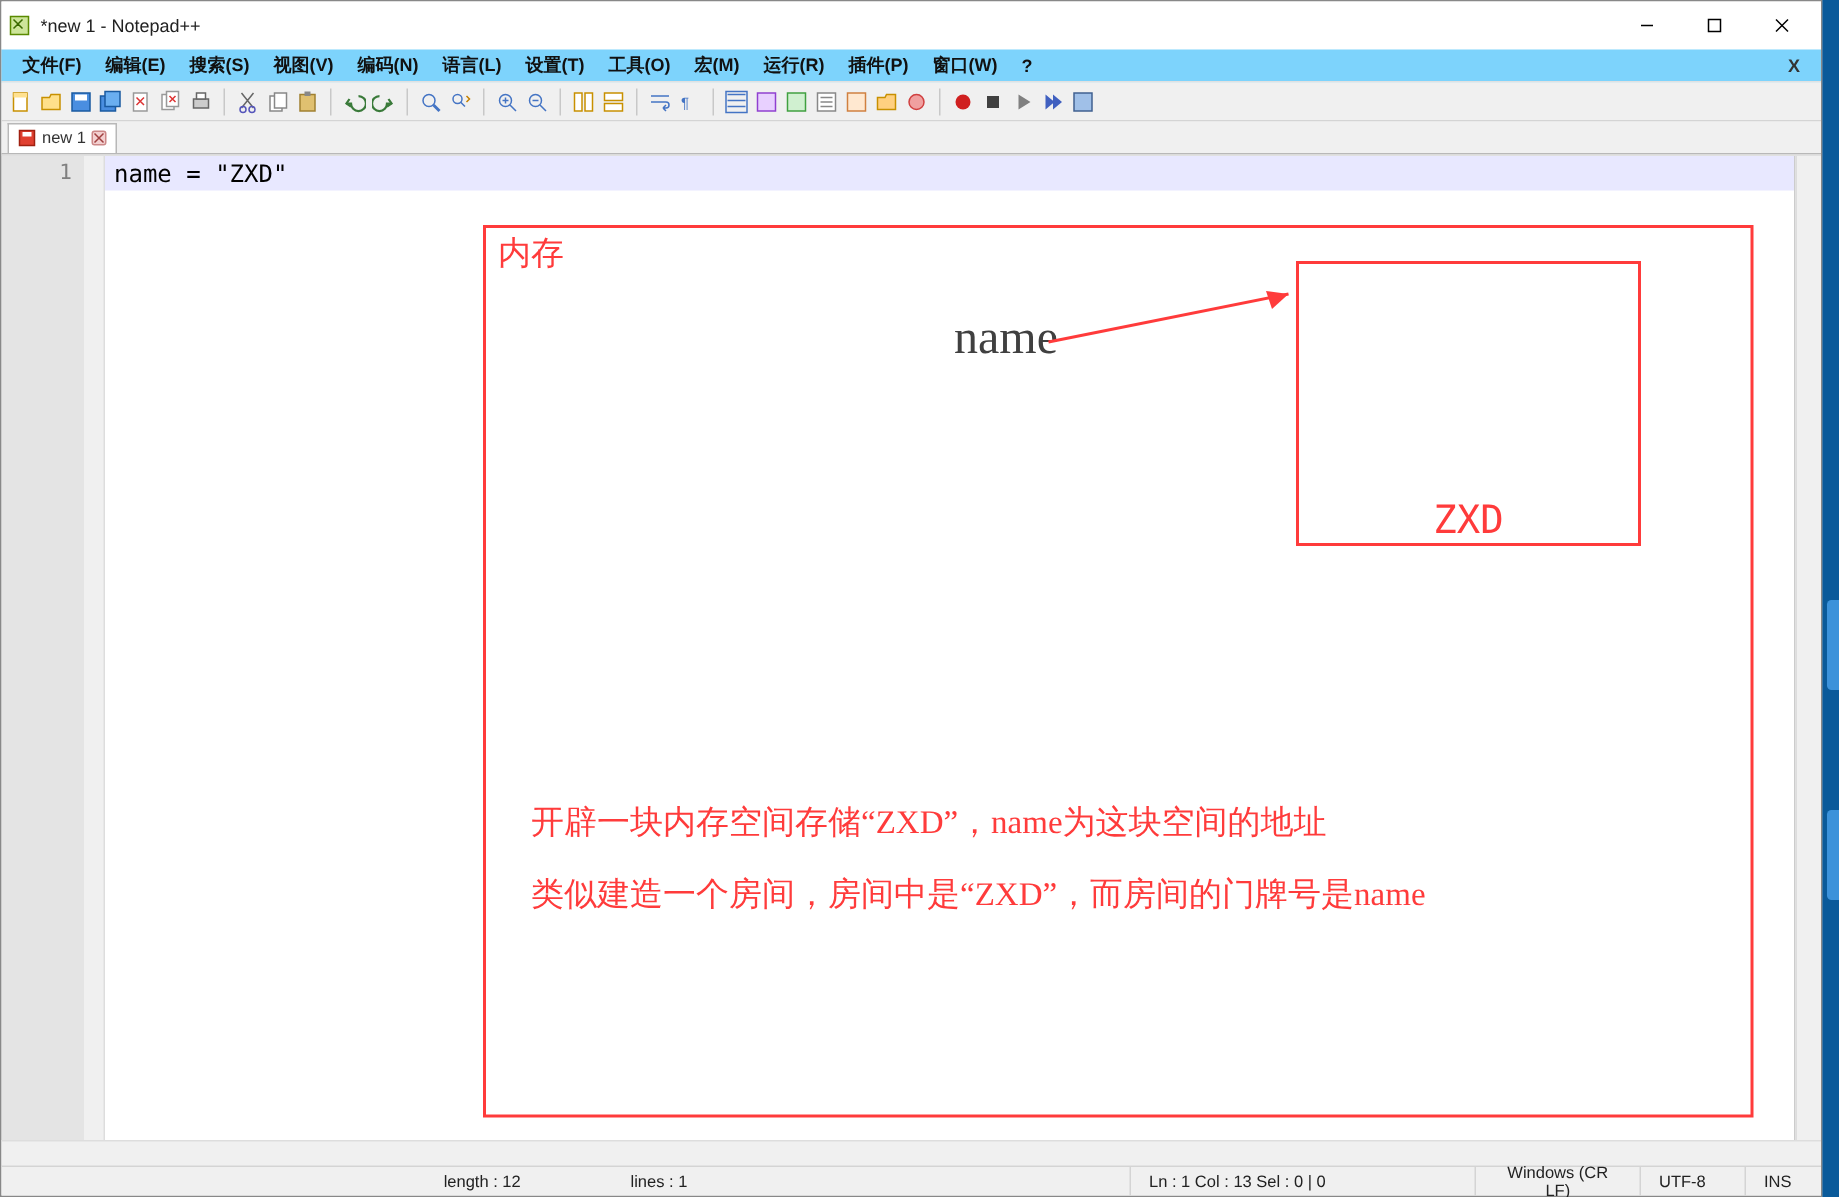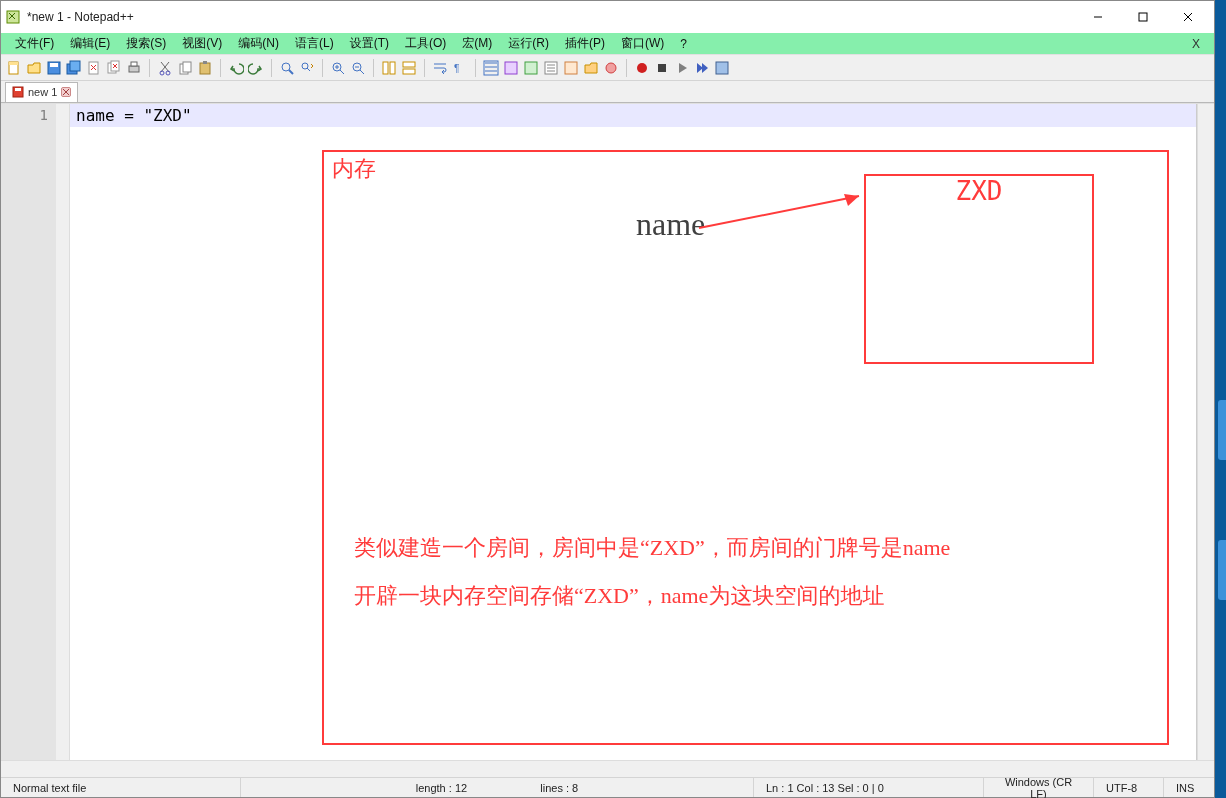--- a/index.html
+++ b/index.html
@@ -7,21 +7,21 @@
   .desktop { width: 1226px; height: 798px; position: relative; }
   .window { position: absolute; left: 0; top: 0; width: 1215px; height: 798px; background: #fff; border: 1px solid #888; display: flex; flex-direction: column; }
 
   
   .titlebar { display: flex; align-items: center; height: 30px; background: #fff; padding: 16px 4px; }
   .titlebar .appicon { width: 16px; height: 16px; margin-right: 6px; display: inline-flex; }
   .titlebar .title { flex: 1; color: #222; font-size: 12px; }
   .winbtn { width: 45px; height: 28px; display: flex; align-items: center; justify-content: center; color: #000; }
 
   
-  .menubar { display: flex; align-items: center; padding: 2px 6px; border-bottom: 1px solid #e1e1e1; background: #86efac; height: 22px; }
+  .menubar { display: flex; align-items: center; padding: 2px 6px; border-bottom: 1px solid #e1e1e1; background: #7dd3fc; height: 22px; font-weight: bold; }
   .menubar .menuitem { padding: 2px 8px; font-size: 12px; color: #111; }
   .menubar .farright { margin-left: auto; padding: 0 8px; color: #333; }
 
   
   .toolbar { display: flex; align-items: center; padding: 3px 4px; background: #f0f0f0; border-bottom: 1px solid #d4d4d4; height: 26px; gap: 2px; }
   .tbicon { width: 18px; height: 18px; display: inline-flex; align-items: center; justify-content: center; }
   .tsep { width: 1px; height: 18px; background: #c8c8c8; margin: 0 4px; }
 
   
   .tabbar { background: #f0f0f0; height: 22px; display: flex; align-items: center; padding-left: 4px; border-bottom: 1px solid #b8b8b8; }
@@ -33,21 +33,21 @@
   .editor-wrap { flex: 1; display: flex; overflow: hidden; border-top: 1px solid #e0e0e0; }
   .gutter { width: 55px; background: #e4e4e4; text-align: right; padding: 3px 8px 0 0; color: #888; font-family: Consolas, monospace; font-size: 14px; }
   .gutter .ln1 { color: #808080; }
   .fold-col { width: 14px; background: #f0f0f0; border-right: 1px solid #ddd; }
   .editor { flex: 1; background: #fff; font-family: Consolas, monospace; font-size: 16px; position: relative; border-right: 1px solid #ccc; }
   .codeline { padding: 2px 6px; background: #e8e8ff; white-space: pre; }
 
   
   .diagram { position: absolute; left: 252px; top: 46px; width: 847px; height: 595px; border: 2px solid #ff3b3b; }
   .diagram .memlabel { position: absolute; left: 8px; top: 2px; font-size: 22px; color: #ff3b3b; font-family: SimSun, serif; }
-  .memorybox { position: absolute; left: 540px; top: 22px; width: 230px; height: 190px; border: 2px solid #ff3b3b; display: flex; align-items: flex-start; justify-content: center; font-size: 26px; color: #ff3b3b; font-family: Consolas, monospace; }
+  .memorybox { position: absolute; left: 540px; top: 22px; width: 230px; height: 190px; border: 2px solid #ff3b3b; display: flex; align-items: flex-end; justify-content: center; font-size: 26px; color: #ff3b3b; font-family: Consolas, monospace; }
   .namelabel { position: absolute; left: 312px; top: 54px; font-size: 32px; color: #404040; font-family: Liberation Serif, serif; }
   .arrow-svg { position: absolute; left: 370px; top: 36px; }
   .explain { position: absolute; left: 30px; top: 372px; right: 30px; font-size: 22px; color: #ff3b3b; line-height: 2.2; font-family: SimSun, serif; }
 
   
   .vscroll { width: 17px; background: #f0f0f0; border-left: 1px solid #ddd; }
   .hscroll-area { height: 17px; background: #f0f0f0; border-top: 1px solid #ddd; }
 
   
   .statusbar { height: 20px; background: #f0f0f0; border-top: 1px solid #d4d4d4; display: flex; align-items: center; font-size: 11px; color: #222; }
@@ -331,36 +331,35 @@
           <div class="memlabel">内存</div>
           <div class="namelabel">name</div>
           <svg class="arrow-svg" width="180" height="60">
             <line x1="5" y1="40" x2="165" y2="8" stroke="#ff3b3b" stroke-width="2"></line>
             <polygon points="165,8 150,6 154,18" fill="#ff3b3b"></polygon>
           </svg>
           <div class="memorybox">
             <span>ZXD</span>
           </div>
           <div class="explain">
+            <div>开辟一块内存空间存储“ZXD”，name为这块空间的地址</div>
             <div>类似建造一个房间，房间中是“ZXD”，而房间的门牌号是name</div>
-            <div>开辟一块内存空间存储“ZXD”，name为这块空间的地址</div>
           </div>
         </div>
 
       </div>
       <div class="vscroll"></div>
     </div>
 
     <div class="hscroll-area"></div>
 
     <div class="statusbar">
-      <div class="cell" style="width:240px;">Normal text file</div>
       <div class="cell flex" style="justify-content:center;gap:32px;">
         <span>length : 12</span>&nbsp;&nbsp;&nbsp;
-        <span>lines : 8</span>
+        <span>lines : 1</span>
       </div>
       <div class="cell" style="width:230px;">Ln : 1    Col : 13    Sel : 0 | 0</div>
       <div class="cell" style="width:110px;text-align:center;">Windows (CR LF)</div>
       <div class="cell" style="width:70px;">UTF-8</div>
       <div class="cell" style="width:50px;border-right:none;">INS</div>
     </div>
 
   </div>
 
   <div class="rightedge">

